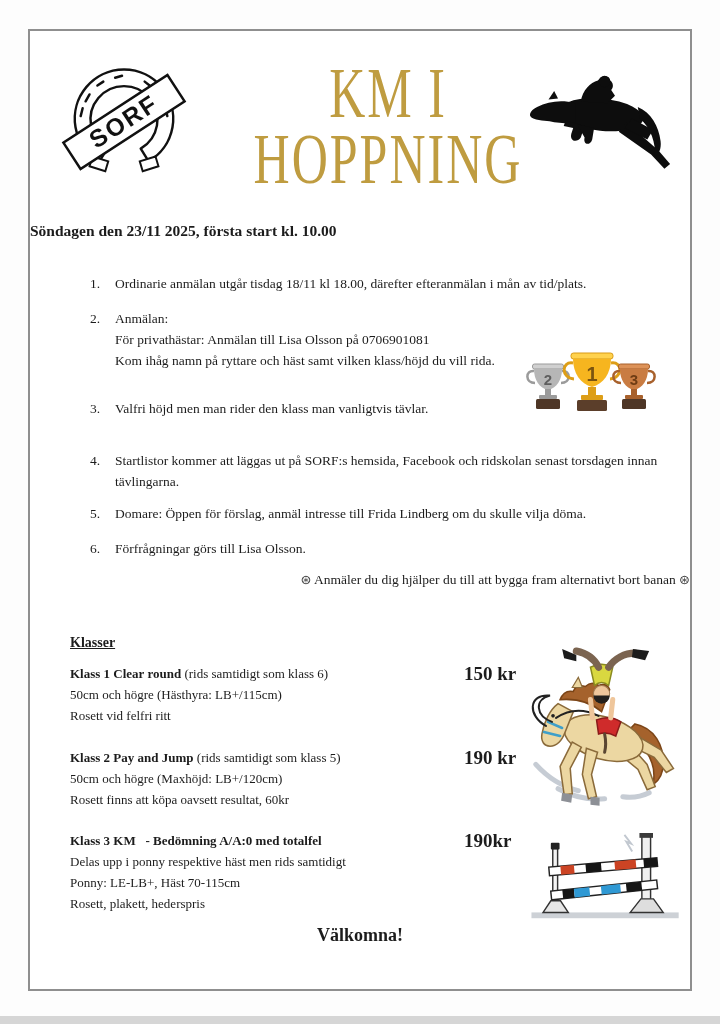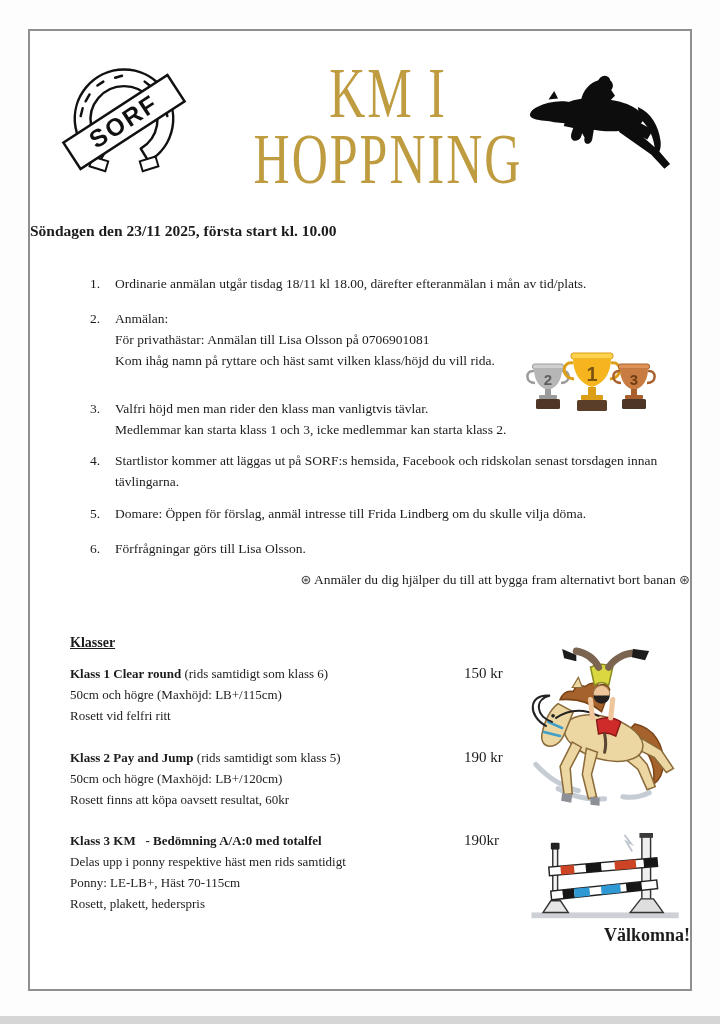--- a/index.html
+++ b/index.html
@@ -51,28 +51,28 @@
   
   .klasser-h{
     position:absolute;left:40px;top:604px;font-size:14px;font-weight:bold;
     text-decoration:underline;
   }
   .klass{
     position:absolute;left:40px;width:390px;font-size:13px;line-height:21px;
   }
   .klass .k-note{}
   .price{
-    position:absolute;left:434px;font-size:15px;line-height:21px;font-weight:normal;
+    position:absolute;left:434px;font-size:19px;line-height:21px;font-weight:bold;
   }
   .k1{top:632px;} .k2{top:716px;} .k3{top:799px;}
   
   .cartoon{position:absolute;left:475px;top:614px;width:178px;height:172px;}
   .jump{position:absolute;left:498px;top:802px;width:158px;height:92px;}
   .closing{
-    position:absolute;left:0;right:0;top:894px;text-align:right;
+    position:absolute;left:0;right:0;top:894px;text-align:center;
     font-size:18px;font-weight:bold;
   }
   svg text{font-family:"Liberation Sans", sans-serif;}
 </style>
 </head>
 <body>
 
 <div class="sheet">
 
   <div class="logo">
@@ -123,21 +123,20 @@
       <div>Anmälan:</div>
       <div>För privathästar: Anmälan till Lisa Olsson på 0706901081</div>
       <div>Kom ihåg namn på ryttare och häst samt vilken klass/höjd du vill rida.</div>
     </div>
   </div>
 
   <div class="li" style="top:367px;right:160px">
     <span class="num">3.</span>
     <div class="lines">
       <div>Valfri höjd men man rider den klass man vanligtvis tävlar.</div>
-      <div>Medlemmar kan starta klass 1 och 3, icke medlemmar kan starta klass 2.</div>
     </div>
   </div>
 
   <div class="li" style="top:419px">
     <span class="num">4.</span>
     <div class="lines">
         <div>Startlistor kommer att läggas ut på SORF:s hemsida, Facebook och ridskolan senast torsdagen innan tävlingarna.</div>
       </div>
   </div>
 
@@ -193,21 +192,21 @@
   <div class="helper">
     <span class="flower">⊛</span>
     <span>Anmäler du dig hjälper du till att bygga fram alternativt bort banan</span>
     <span class="flower">⊛</span>
   </div>
 
   <div class="klasser-h">Klasser</div>
 
   <div class="klass k1">
     <div class="k-title"><b>Klass 1 Clear round</b><span> (rids samtidigt som klass 6)</span></div>
-    <div class="k-detail">50cm och högre (Maxhöjd: LB+/115cm)</div>
+    <div class="k-detail">50cm och högre (Hästhyra: LB+/115cm)</div>
     <div class="k-note">Rosett vid felfri ritt</div>
   </div>
   <div class="price k1">150 kr</div>
 
   <div class="klass k2">
     <div class="k-title"><b>Klass 2 Pay and Jump</b><span> (rids samtidigt som klass 5)</span></div>
     <div class="k-detail">50cm och högre (Maxhöjd: LB+/120cm)</div>
     <div class="k-note">Rosett finns att köpa oavsett resultat, 60kr</div>
   </div>
   <div class="price k2">190 kr</div>

